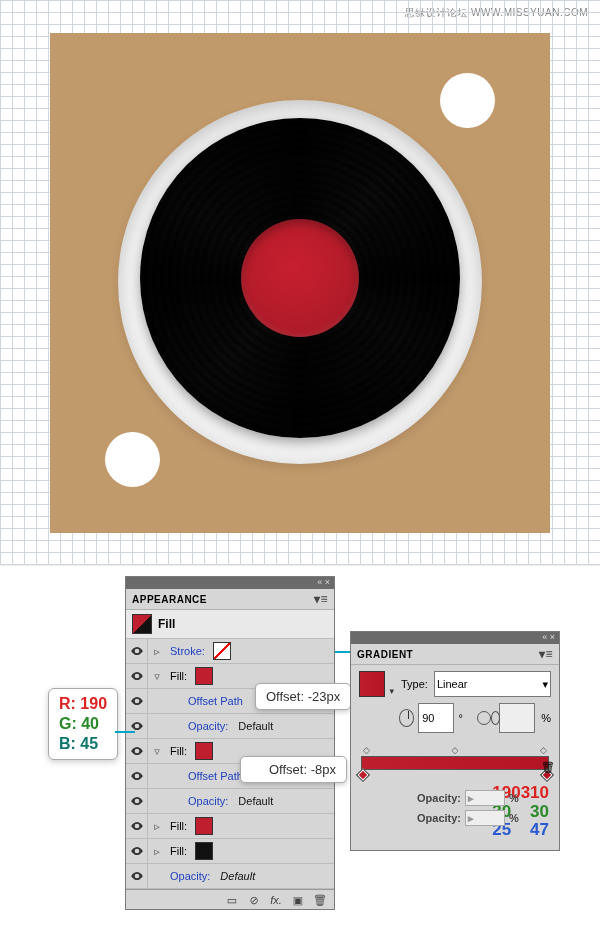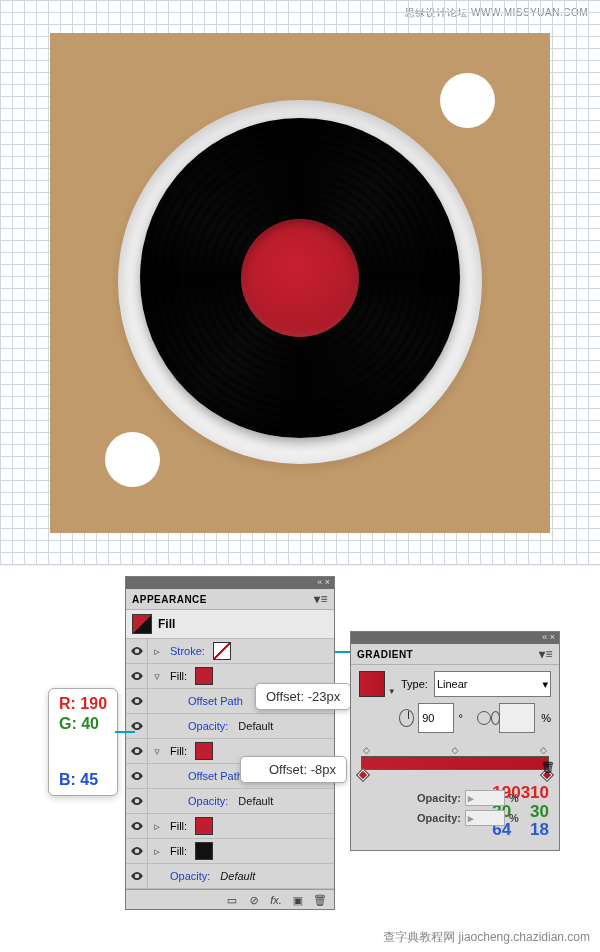--- a/index.html
+++ b/index.html
@@ -175,21 +175,21 @@
   border: 1px solid #aaa;
   border-radius: 6px;
   padding: 5px 10px;
   box-shadow: 0 2px 6px rgba(0,0,0,0.2);
   font-size: 16px;
   font-weight: bold;
   line-height: 1.25;
 }
 .rgb-callout .r { color: #d22; }
 .rgb-callout .g { color: #2a8a2a; }
-.rgb-callout .b { color: #1d4ed8; margin-top: 36px; }
+.rgb-callout .b { color: #0f766e; }
 
 .offset-callout {
   position: absolute;
   background: #fff;
   border: 1px solid #aaa;
   border-radius: 5px;
   padding: 5px 10px;
   font-size: 13px;
   box-shadow: 0 2px 5px rgba(0,0,0,0.2);
   white-space: nowrap;
@@ -496,38 +496,37 @@
         <div class="grad-bar">
           <span class="stop left"></span>
           <span class="stop right"></span>
         </div>
         <span style="position:absolute; right:-4px; top:20px; font-size:11px;">🗑</span>
 
         <div class="grad-stop-values" style="position:relative;">
           <div class="col">
             <div class="r">190</div>
             <div class="g">30</div>
-            <div class="b">64</div>
+            <div class="b">25</div>
           </div>
           <div class="grad-midcol">
             <div class="grad-field-row">
               <span>Opacity:</span>
               <span class="fld">▸</span>
               <span>%</span>
             </div>
             <div class="grad-field-row">
               <span>Opacity:</span>
               <span class="fld">▸</span>
               <span>%</span>
             </div>
           </div>
           <div class="col">
             <div class="r">310</div>
             <div class="g">30</div>
-            <div class="b">18</div>
+            <div class="b">47</div>
           </div>
         </div>
       </div>
     </div>
   </div>
 
-  <div class="bottom-watermark">查字典教程网 jiaocheng.chazidian.com</div>
 </div>
 
 </body></html>

